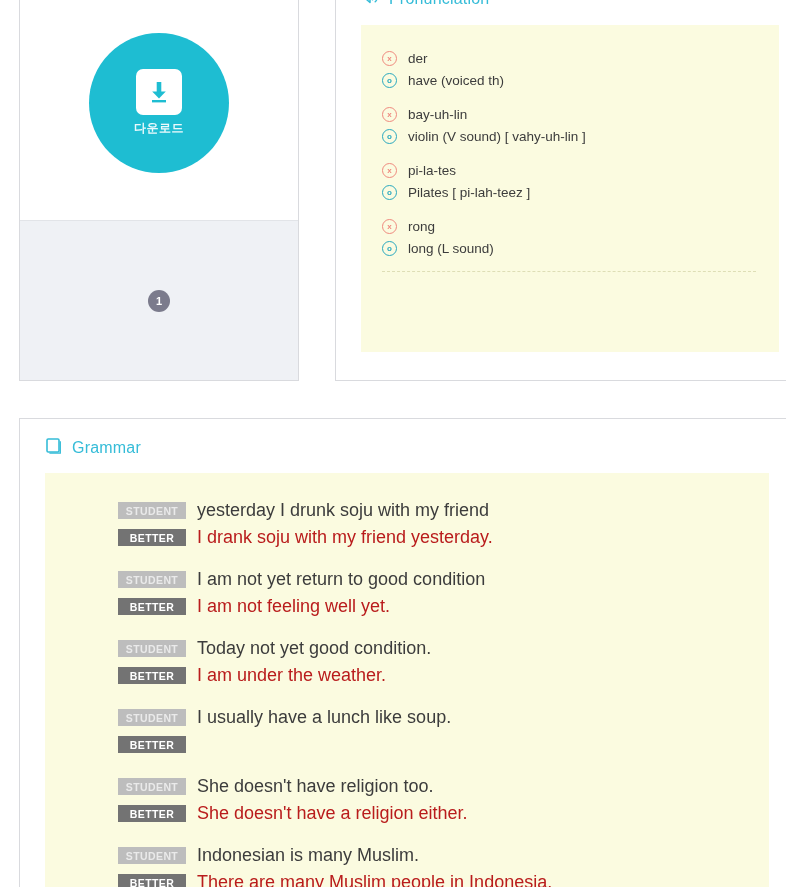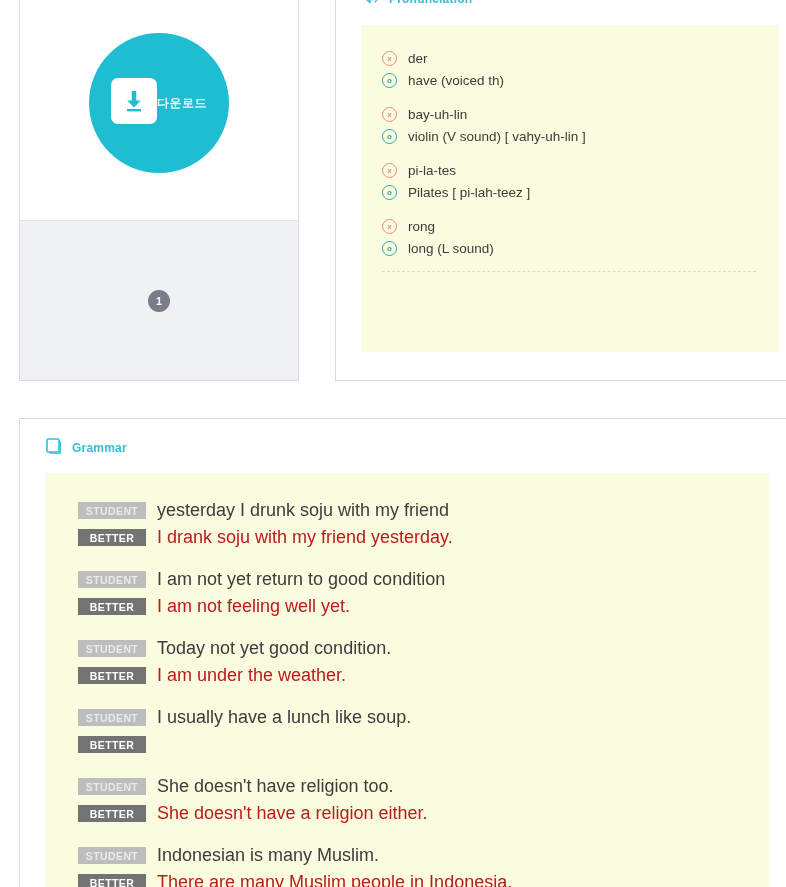--- a/index.html
+++ b/index.html
@@ -44,21 +44,21 @@
     display: flex;
     align-items: center;
     justify-content: center;
   }
   .dl-circle {
     width: 140px;
     height: 140px;
     border-radius: 50%;
     background: #1ebdd2;
     display: flex;
-    flex-direction: row;
+    flex-direction: column;
     align-items: center;
     justify-content: center;
     cursor: pointer;
   }
   .dl-glyph {
     width: 46px;
     height: 46px;
     border-radius: 7px;
     background: #ffffff;
     display: flex;
@@ -109,22 +109,22 @@
   }
   .card-head {
     display: flex;
     align-items: center;
     gap: 9px;
     height: 38px;
     padding-top: 20px;
   }
   .card-head .head-title {
     color: #35bcd8;
-    font-size: 12px;
-    font-weight: bold;
+    font-size: 16px;
+    font-weight: normal;
     letter-spacing: .2px;
   }
   .pron-box {
     margin-top: 17px;
     background: #fbfbe0;
     height: 327px;
     padding: 22px 0 0 21px;
   }
   .pron-group {
     margin-bottom: 12px;
@@ -173,20 +173,21 @@
     padding: 0 25px;
   }
   .grammar-box {
     margin-top: 16px;
     background: #fbfbe0;
     width: 724px;
     padding: 24px 0 28px 33px;
   }
   .g-group {
     margin-bottom: 15px;
+    margin-left: 40px;
   }
   .g-line {
     display: flex;
     align-items: center;
     gap: 11px;
     height: 27px;
   }
   .tag {
     width: 68px;
     height: 17px;

